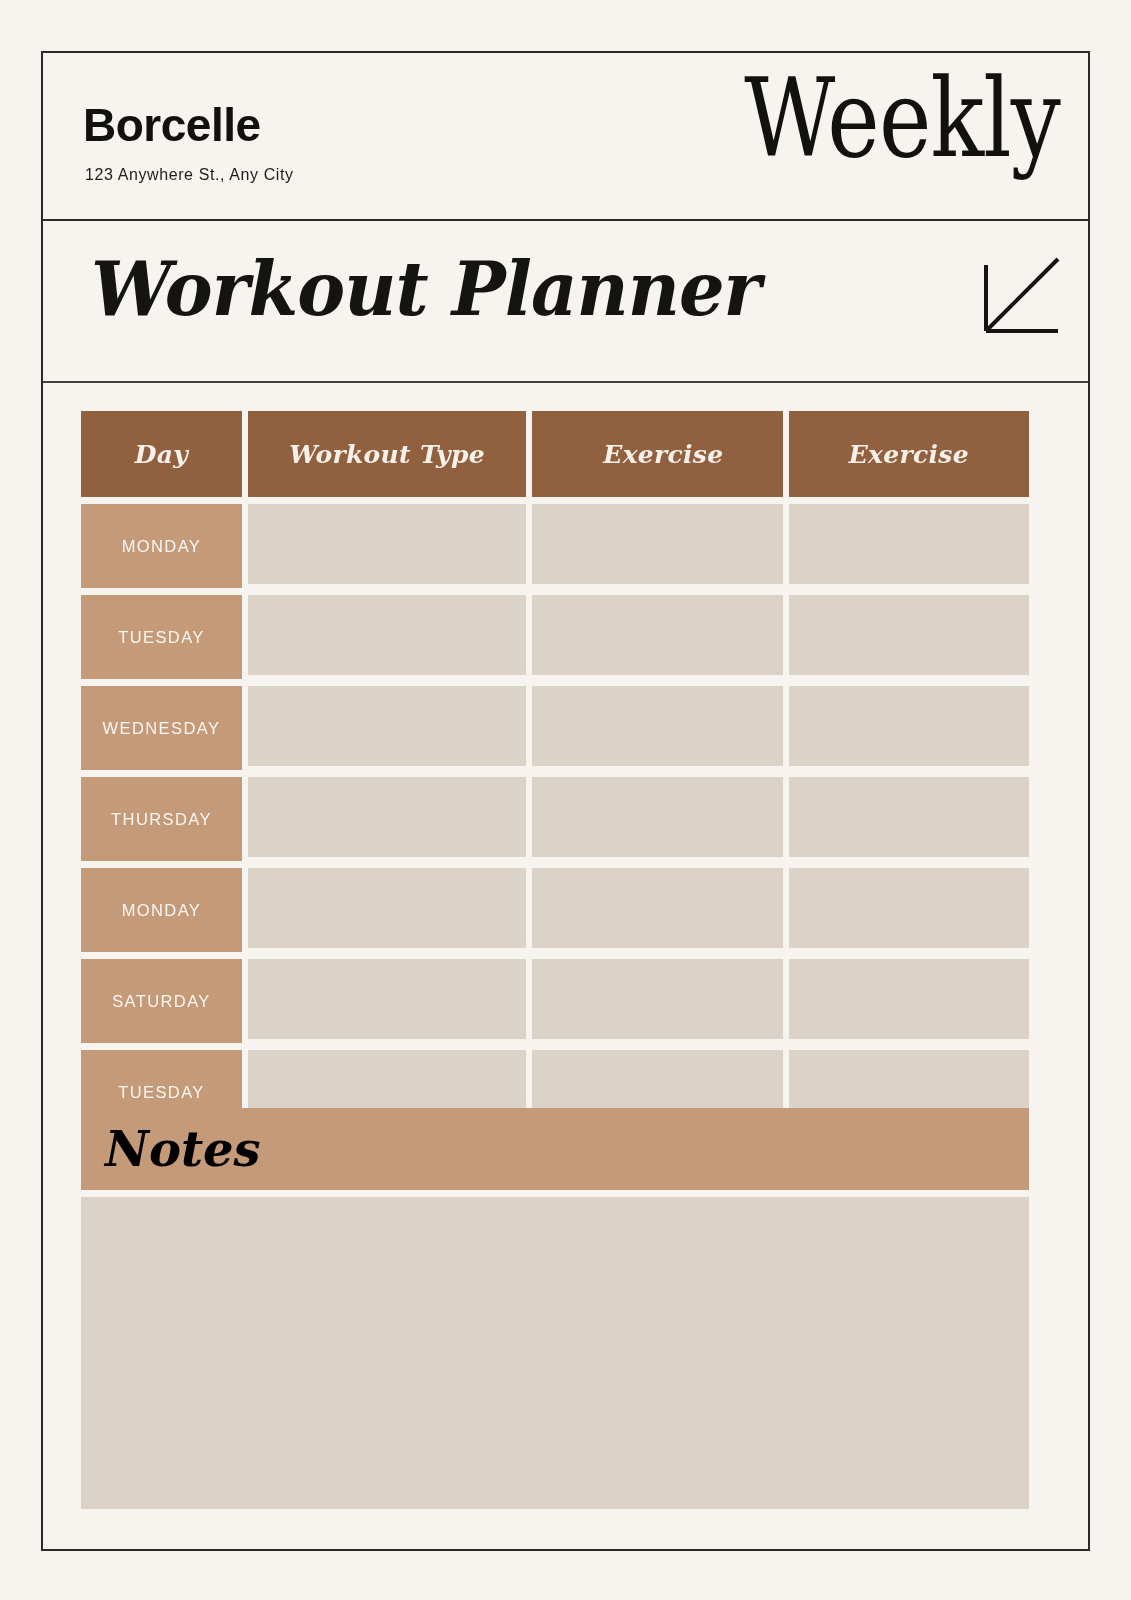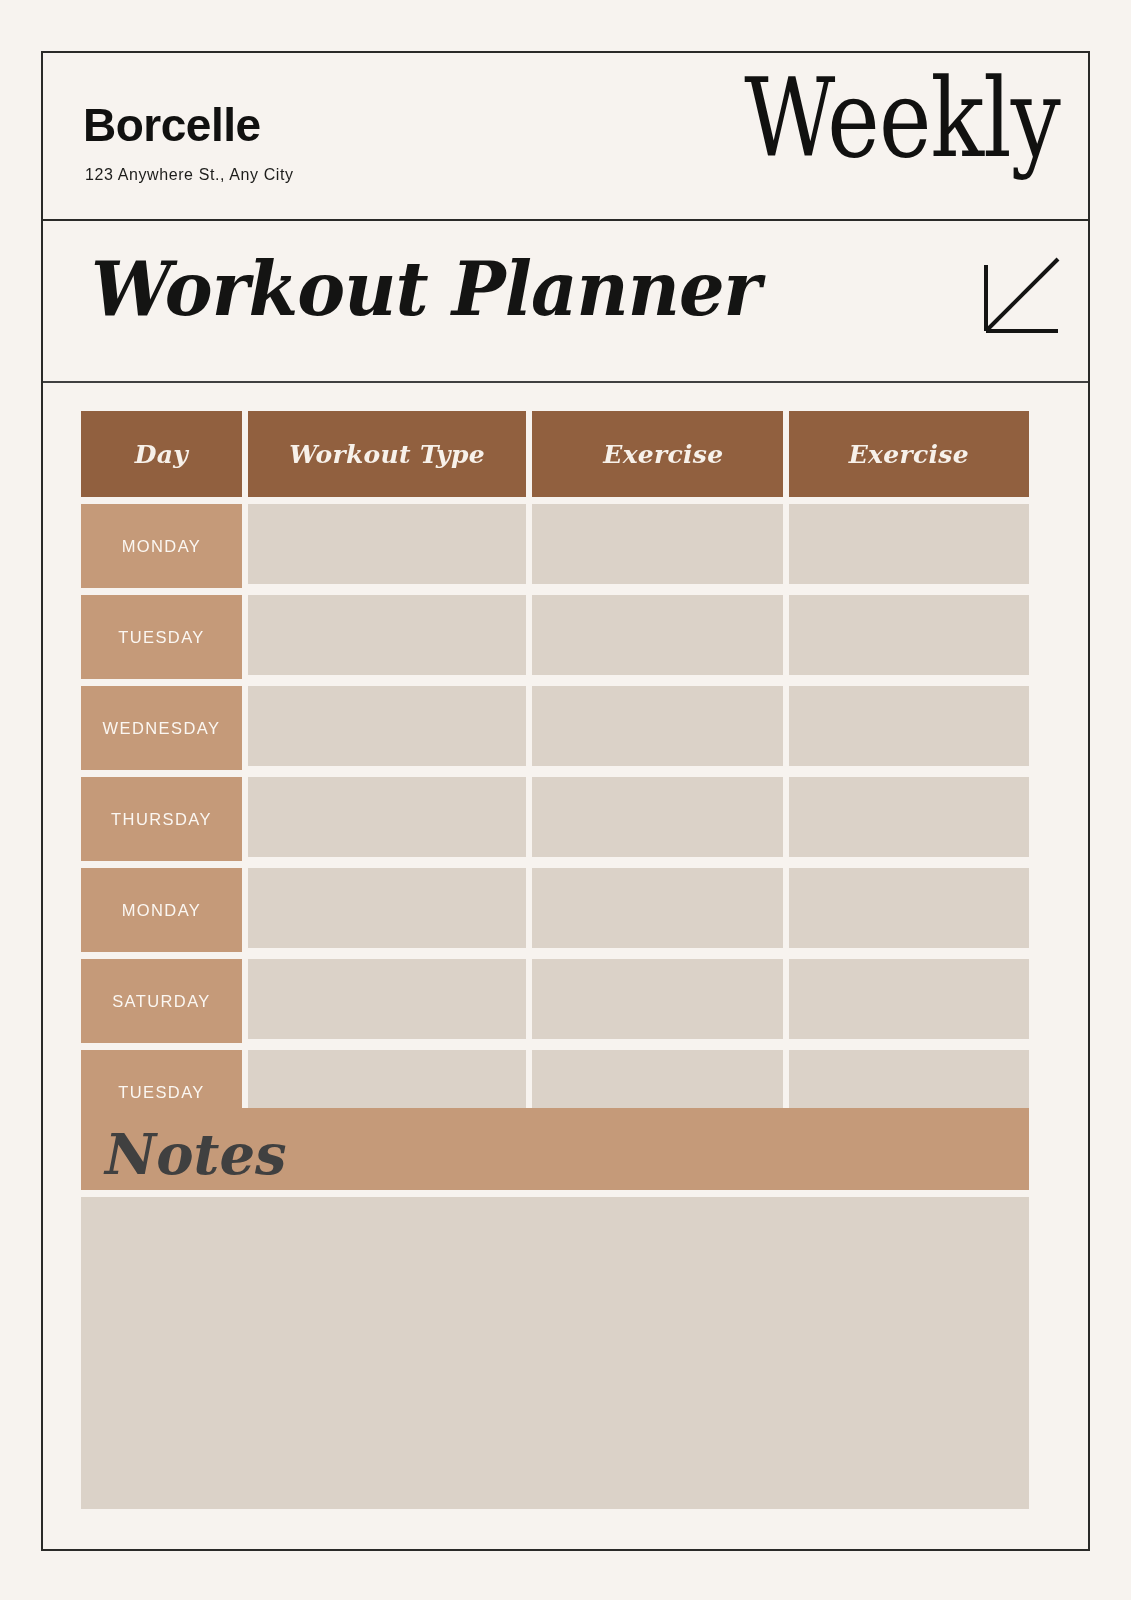--- a/index.html
+++ b/index.html
@@ -159,22 +159,22 @@
     background: #c59a79;
     box-sizing: border-box;
   }
   .notes-label {
     position: absolute;
     left: 24px;
     top: 13px;
     font-family: "DejaVu Serif", serif;
     font-style: italic;
     font-weight: bold;
-    font-size: 56px;
-    color: #404040;
+    font-size: 48px;
+    color: #000000;
   }
   .notes-body {
     position: absolute;
     left: 38px;
     top: 1144px;
     width: 948px;
     height: 312px;
     background: #dbd2c8;
   }
 </style>

